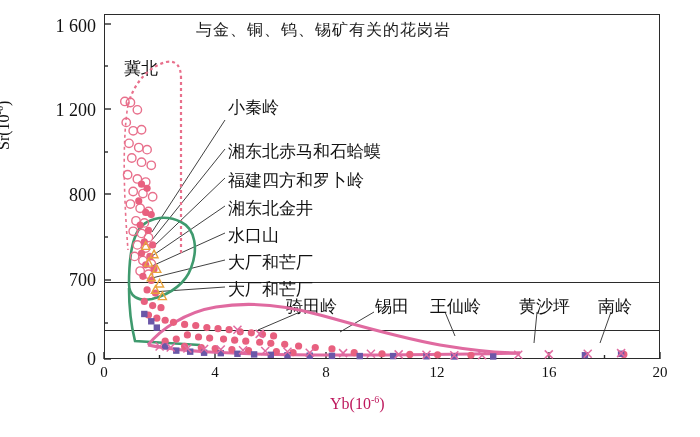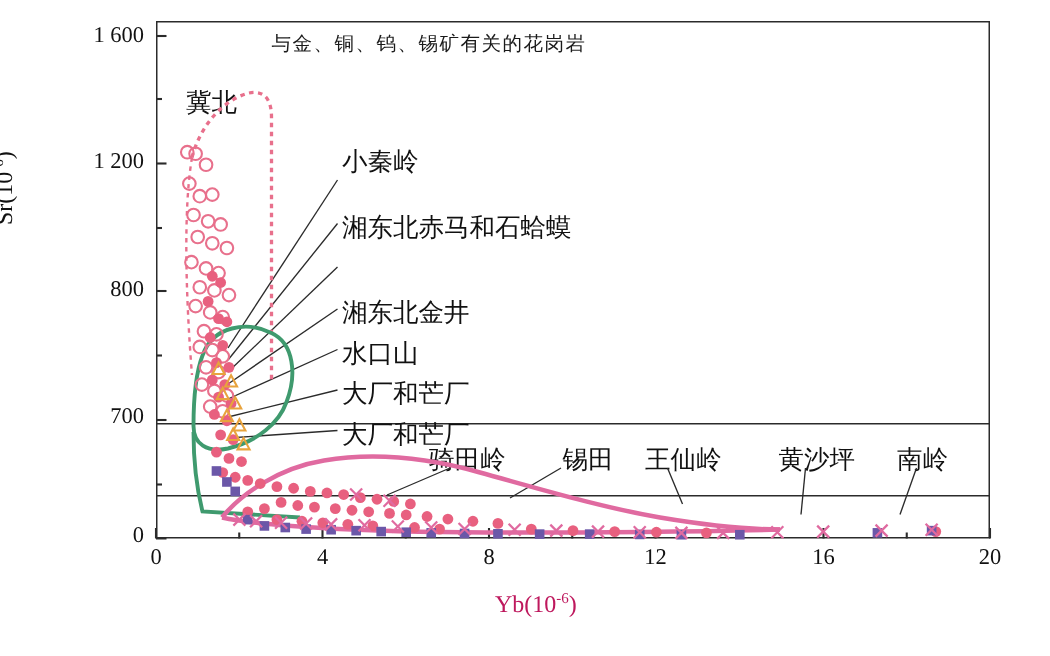--- a/index.html
+++ b/index.html
@@ -8,22 +8,22 @@
 
   .plot-frame{
     position:absolute;
     left:104px; top:14px; width:556px; height:345px;
     border:1.5px solid #2b2b2b;
     background:#ffffff;
     box-sizing:border-box;
   }
 
   .title{
-    position:absolute; left:181px; top:20px;
-    font-size:13px; color:#1a1a1a; letter-spacing:1px;
+    position:absolute; left:196px; top:20px;
+    font-size:16px; color:#1a1a1a; letter-spacing:1px;
     font-family:"DejaVu Sans",sans-serif;
     white-space:nowrap;
   }
 
   .ylabel{
     position:absolute;
     left:-6px; top:150px;
     transform:rotate(-90deg);
     transform-origin:left top;
     font-size:16px; color:#111;
@@ -31,21 +31,21 @@
     font-family:"Liberation Serif",serif;
   }
   .xlabel{
     position:absolute; left:330px; top:394px;
     font-size:16px; color:#be185d; white-space:nowrap;
     font-family:Liberation Serif, serif;
   }
   .sup{font-size:10px; vertical-align:super;}
 
   .ytick-label{
-    position:absolute; right:0; font-size:15px; color:#111; text-align:right;
+    position:absolute; right:0; font-size:18px; color:#111; text-align:right;
     white-space:nowrap;
   }
   .xtick-label{
     position:absolute; font-size:15px; color:#111; text-align:center;
     white-space:nowrap;
   }
 
   .inner-line{position:absolute;background:#2b2b2b;height:1px;left:0;width:100%;}
 
   .ann{
@@ -84,20 +84,21 @@
   <div class="xtick-label" style="top:364px;left:90px;width:28px;">0</div>
   <div class="xtick-label" style="top:364px;left:201px;width:28px;">4</div>
   <div class="xtick-label" style="top:364px;left:312px;width:28px;">8</div>
   <div class="xtick-label" style="top:364px;left:423px;width:28px;">12</div>
   <div class="xtick-label" style="top:364px;left:535px;width:28px;">16</div>
   <div class="xtick-label" style="top:364px;left:646px;width:28px;">20</div>
 
   <div class="ann" style="left:124px;top:57px;">冀北</div>
   <div class="ann" style="left:228px;top:96px;">小秦岭</div>
   <div class="ann" style="left:228px;top:140px;">湘东北赤马和石蛤蟆</div>
+  <div class="ann" style="left:228px;top:169px;">福建四方和罗卜岭</div>
   <div class="ann" style="left:228px;top:197px;">湘东北金井</div>
   <div class="ann" style="left:228px;top:224px;">水口山</div>
   <div class="ann" style="left:228px;top:251px;">大厂和芒厂</div>
   <div class="ann" style="left:228px;top:278px;">大厂和芒厂</div>
 
   <div class="ann" style="left:286px;top:295px;">骑田岭</div>
   <div class="ann" style="left:363px;top:295px;margin-left:12px;">锡田</div>
   <div class="ann" style="left:430px;top:295px;">王仙岭</div>
   <div class="ann" style="left:519px;top:295px;">黄沙坪</div>
   <div class="ann" style="left:598px;top:295px;">南岭</div>

